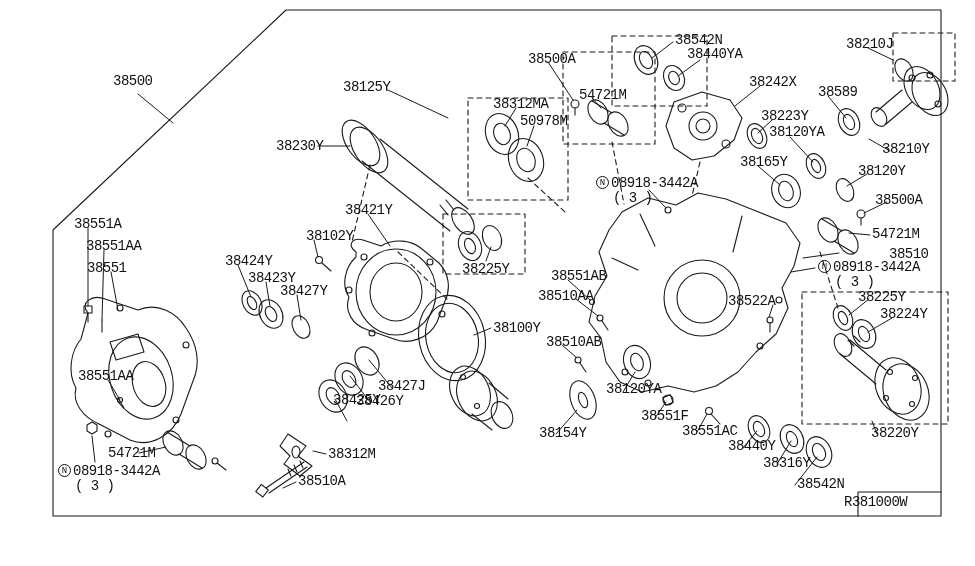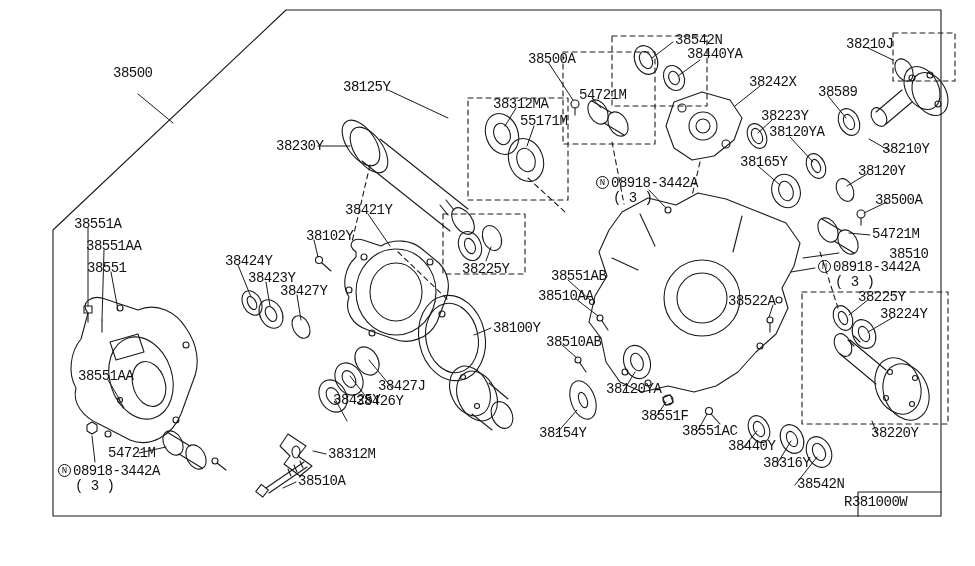--- a/index.html
+++ b/index.html
@@ -286,32 +286,32 @@
         <ellipse cx="759" cy="429" rx="10" ry="14" transform="rotate(-25 759 429)"></ellipse>
         <ellipse cx="759" cy="429" rx="5" ry="8" transform="rotate(-25 759 429)"></ellipse>
         <ellipse cx="792" cy="439" rx="11" ry="15" transform="rotate(-25 792 439)"></ellipse>
         <ellipse cx="792" cy="439" rx="5" ry="8" transform="rotate(-25 792 439)"></ellipse>
         <ellipse cx="819" cy="452" rx="12" ry="16" transform="rotate(-25 819 452)"></ellipse>
         <ellipse cx="819" cy="452" rx="6" ry="9" transform="rotate(-25 819 452)"></ellipse>
       </g>
     </g>
   </svg>
 
-  <div class="lbl" style="left:113px;top:66px">38500</div>
+  <div class="lbl" style="left:113px;top:74px">38500</div>
   <div class="lbl" style="left:675px;top:33px">38542N</div>
   <div class="lbl" style="left:528px;top:52px">38500A</div>
   <div class="lbl" style="left:687px;top:47px">38440YA</div>
   <div class="lbl" style="left:846px;top:37px">38210J</div>
   <div class="lbl" style="left:579px;top:88px">54721M</div>
   <div class="lbl" style="left:749px;top:75px">38242X</div>
   <div class="lbl" style="left:818px;top:85px">38589</div>
   <div class="lbl" style="left:343px;top:80px">38125Y</div>
   <div class="lbl" style="left:493px;top:97px">38312MA</div>
   <div class="lbl" style="left:761px;top:109px">38223Y</div>
-  <div class="lbl" style="left:520px;top:114px">55171M</div>
+  <div class="lbl" style="left:520px;top:114px">50978M</div>
   <div class="lbl" style="left:769px;top:125px">38120YA</div>
   <div class="lbl" style="left:276px;top:139px">38230Y</div>
   <div class="lbl" style="left:882px;top:142px">38210Y</div>
   <div class="lbl" style="left:740px;top:155px">38165Y</div>
   <div class="lbl" style="left:858px;top:164px">38120Y</div>
 
   <div class="lbl n-lbl" style="left:596px;top:176px">
     <span><span class="nmark">N</span><span>08918-3442A</span></span>
     <span class="qty">( 3 )</span>
   </div>

